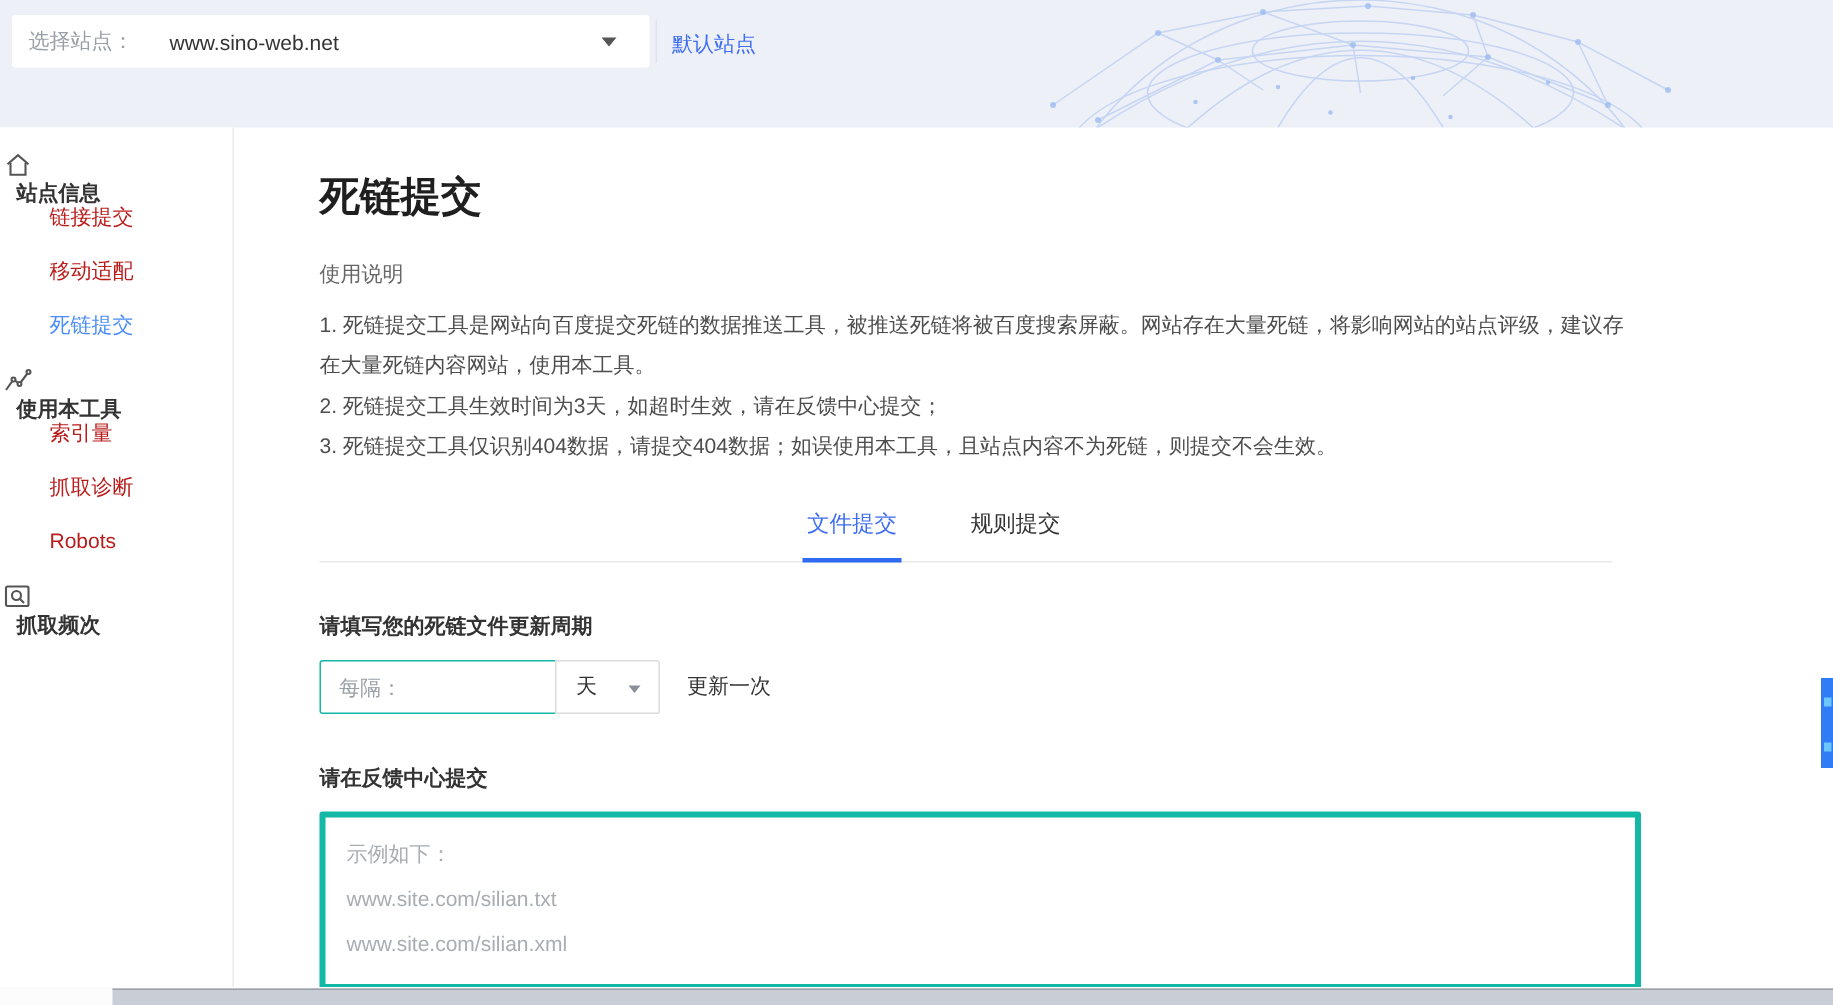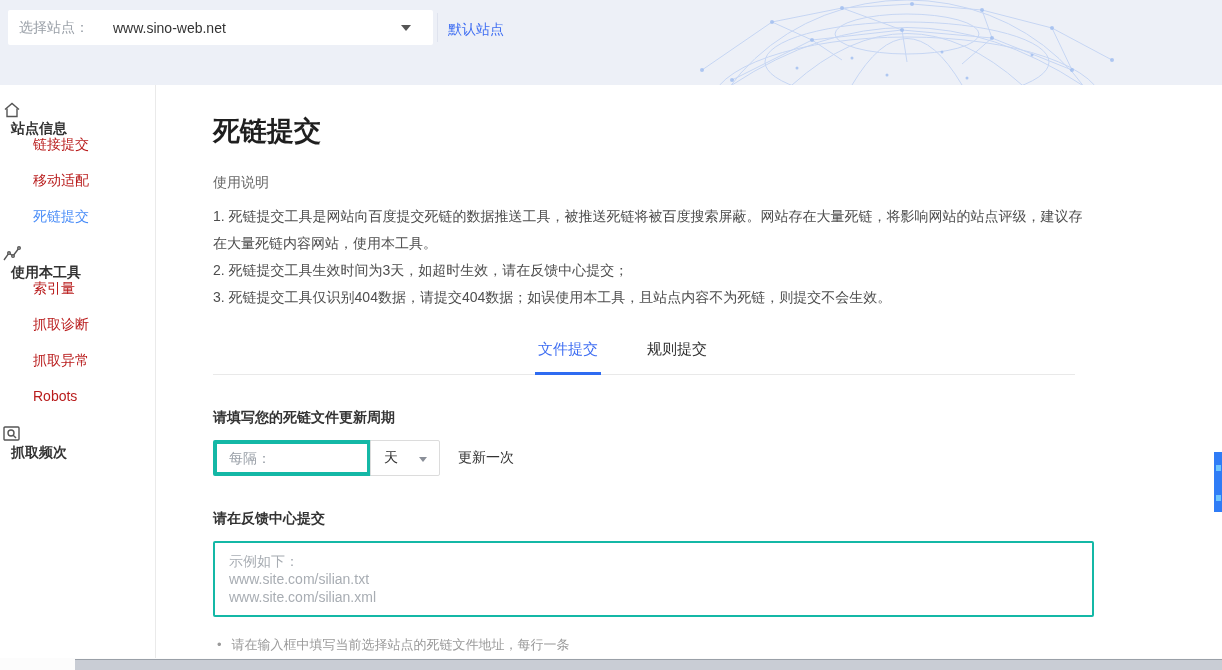--- a/index.html
+++ b/index.html
@@ -37,35 +37,35 @@
   .usage { margin-top:25px; font-size:14px; color:#666; }
   .instructions { margin-top:11px; }
   .instructions p { font-size:14px; color:#4d4d4d; line-height:27px; }
 
   .tabs { margin-top:29px; display:flex; border-bottom:1px solid #e9e9e9; width:862px;justify-content:center; }
   .tab { font-size:15px; color:#333; padding:0 3px 13px 3px; margin-right:43px; cursor:pointer; }
   .tab.active { color:#3f6ef2; border-bottom:3px solid #2e6bf1; margin-bottom:-1px; }
 
   .form-label { margin-top:34px; font-size:14px; font-weight:bold; color:#333; }
   .cycle-row { margin-top:13px; display:flex; align-items:center; }
-  .interval-input { width:158px; height:36px; border:4px solid #14b8a6; border-radius:2px 0 0 2px;
+  .interval-input { width:158px; height:36px; border:1px solid #14b8a6; border-radius:2px 0 0 2px;
                     padding:0 12px; font-size:14px; color:#a16207; outline:none;
                     font-family:"Liberation Sans","DejaVu Sans",sans-serif; }
   .interval-input::placeholder { color:#9aa0a8; }
   .unit-select { width:70px; height:36px; border:1px solid #dcdcdc; border-left:1px solid #dcdcdc;
                  margin-left:-1px; border-radius:0 2px 2px 0; background:#fff; display:flex;
                  align-items:center; cursor:pointer; position:relative; }
   .unit-select .uval { font-size:14px; color:#333; margin-left:13px; }
   .unit-caret { position:absolute; right:12px; top:16px; width:0; height:0;
                 border-left:4px solid transparent; border-right:4px solid transparent;
                 border-top:5px solid #8a8f98; }
   .cycle-suffix { margin-left:18px; font-size:14px; color:#333; }
 
-  .dead-textarea { margin-top:13px; width:881px; height:76px; border:2px solid #14b8a6;
-                   border-radius:2px; padding:9px 14px; font-size:14px; line-height:18px;
+  .dead-textarea { margin-top:13px; width:881px; height:119px; border:4px solid #14b8a6;
+                   border-radius:2px; padding:9px 14px; font-size:14px; line-height:30px;
                    color:#333; resize:none; outline:none;
                    font-family:"Liberation Sans","DejaVu Sans",sans-serif; }
   .dead-textarea::placeholder { color:#a8adb3; }
 
   .note { margin-top:15px; font-size:13px; color:#9a9a9a; padding-left:4px; }
   .note .dot { margin-right:10px; color:#9a9a9a; }
 
   
   .hscrollbar { position:absolute; bottom:0; left:0; width:1222px; height:12px; background:#fcfcfc; }
   .hscroll-thumb { position:absolute; left:75px; right:0; top:1px; height:11px;
@@ -159,23 +159,20 @@
       </svg>
   </div>
 
   <div class="side-row sub">
     <span>索引量</span>
   </div>
   <div class="side-row sub">
     <span>抓取诊断</span>
   </div>
   <div class="side-row sub">
-    <span>抓取异常</span>
-  </div>
-  <div class="side-row sub">
     <span>Robots</span>
   </div>
 
   <div class="side-row section">
     <svg class="icon" viewBox="0 0 20 20" fill="none" stroke="#555" stroke-width="1.4">
       <rect x="2" y="3" width="15" height="13" rx="1"></rect>
       <circle cx="9" cy="9" r="3"></circle>
       <path d="M11.2 11.2 L14 14"></path>
     </svg>
     <span class="lbl">抓取频次</span>

